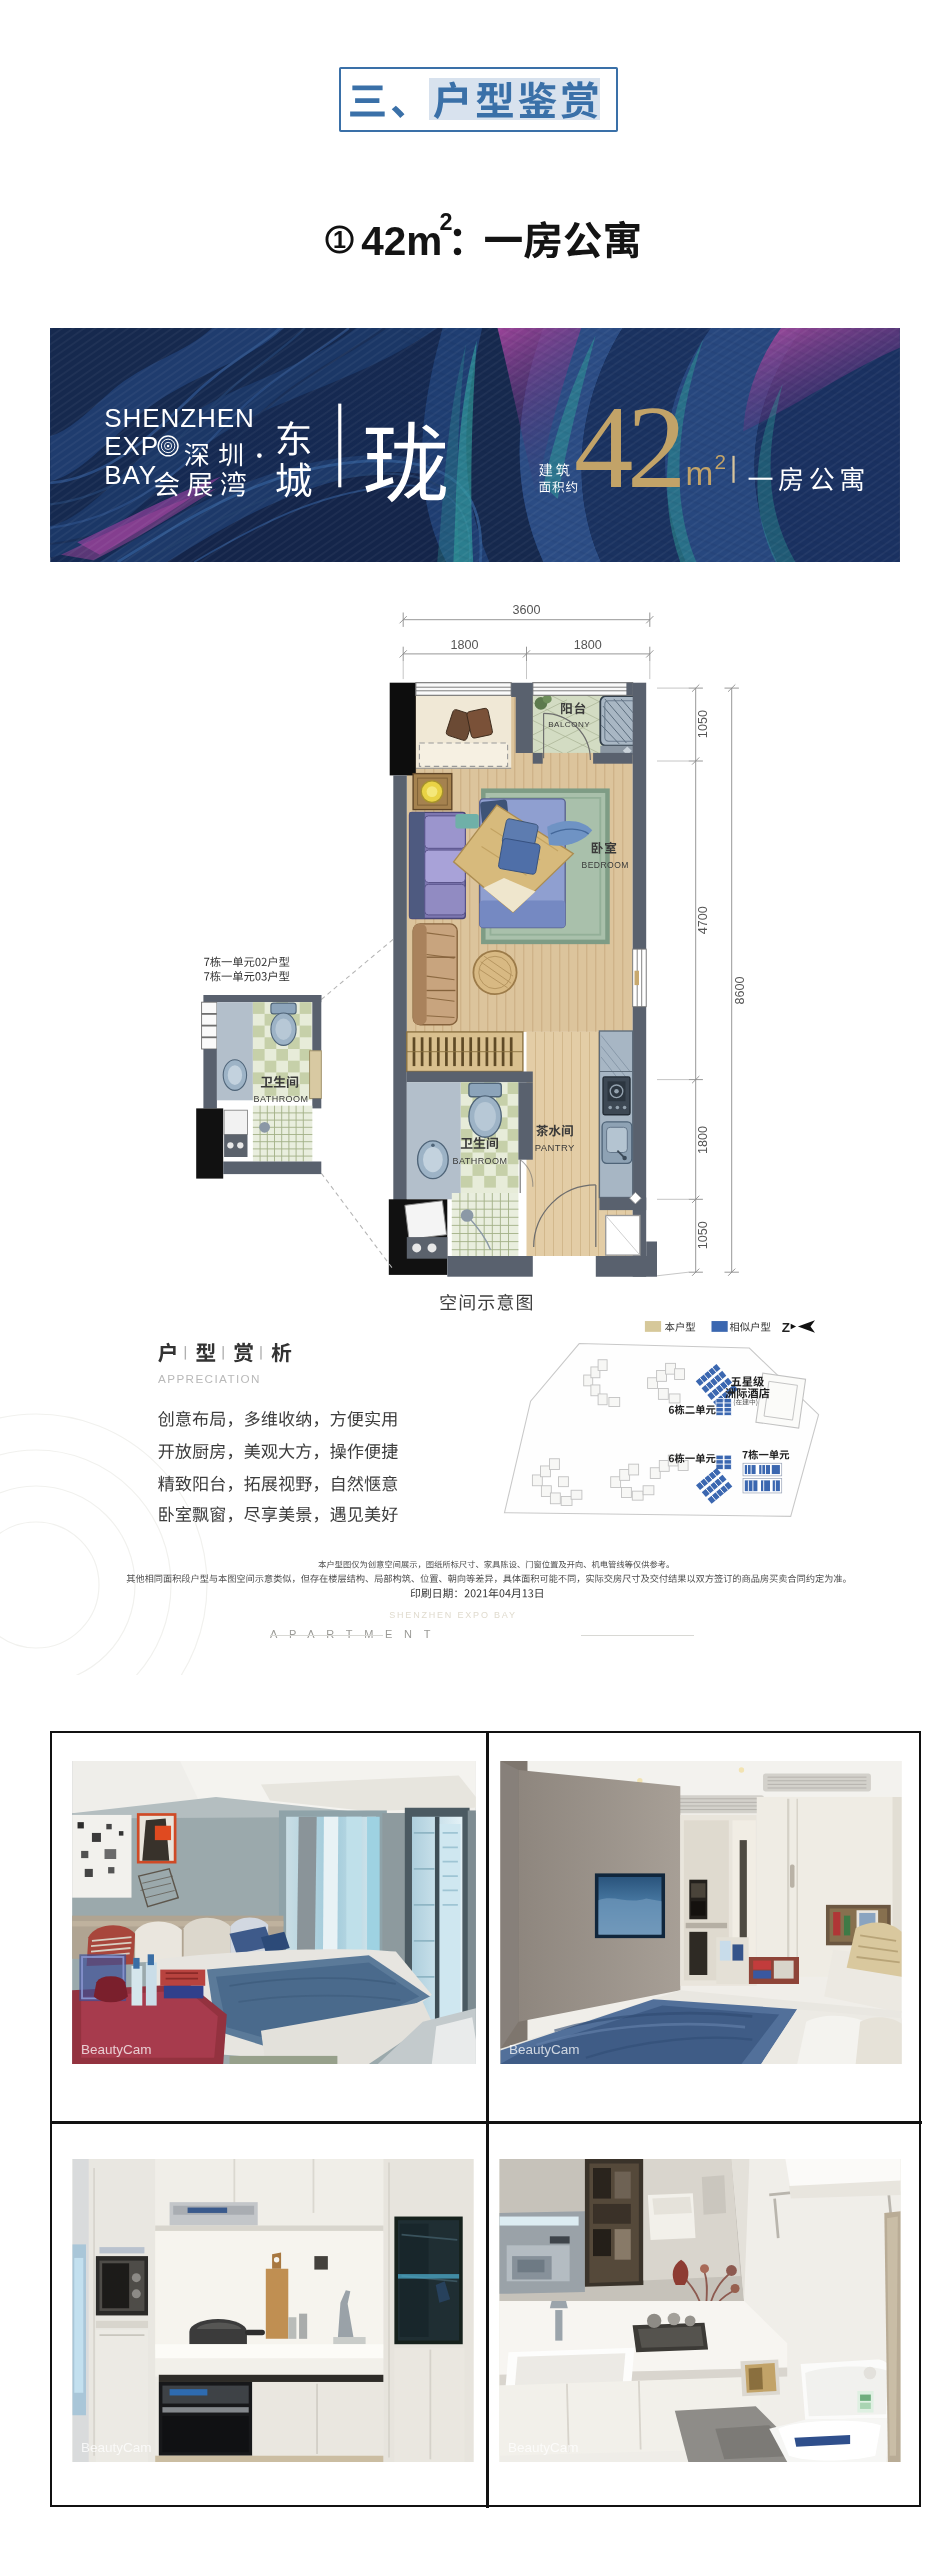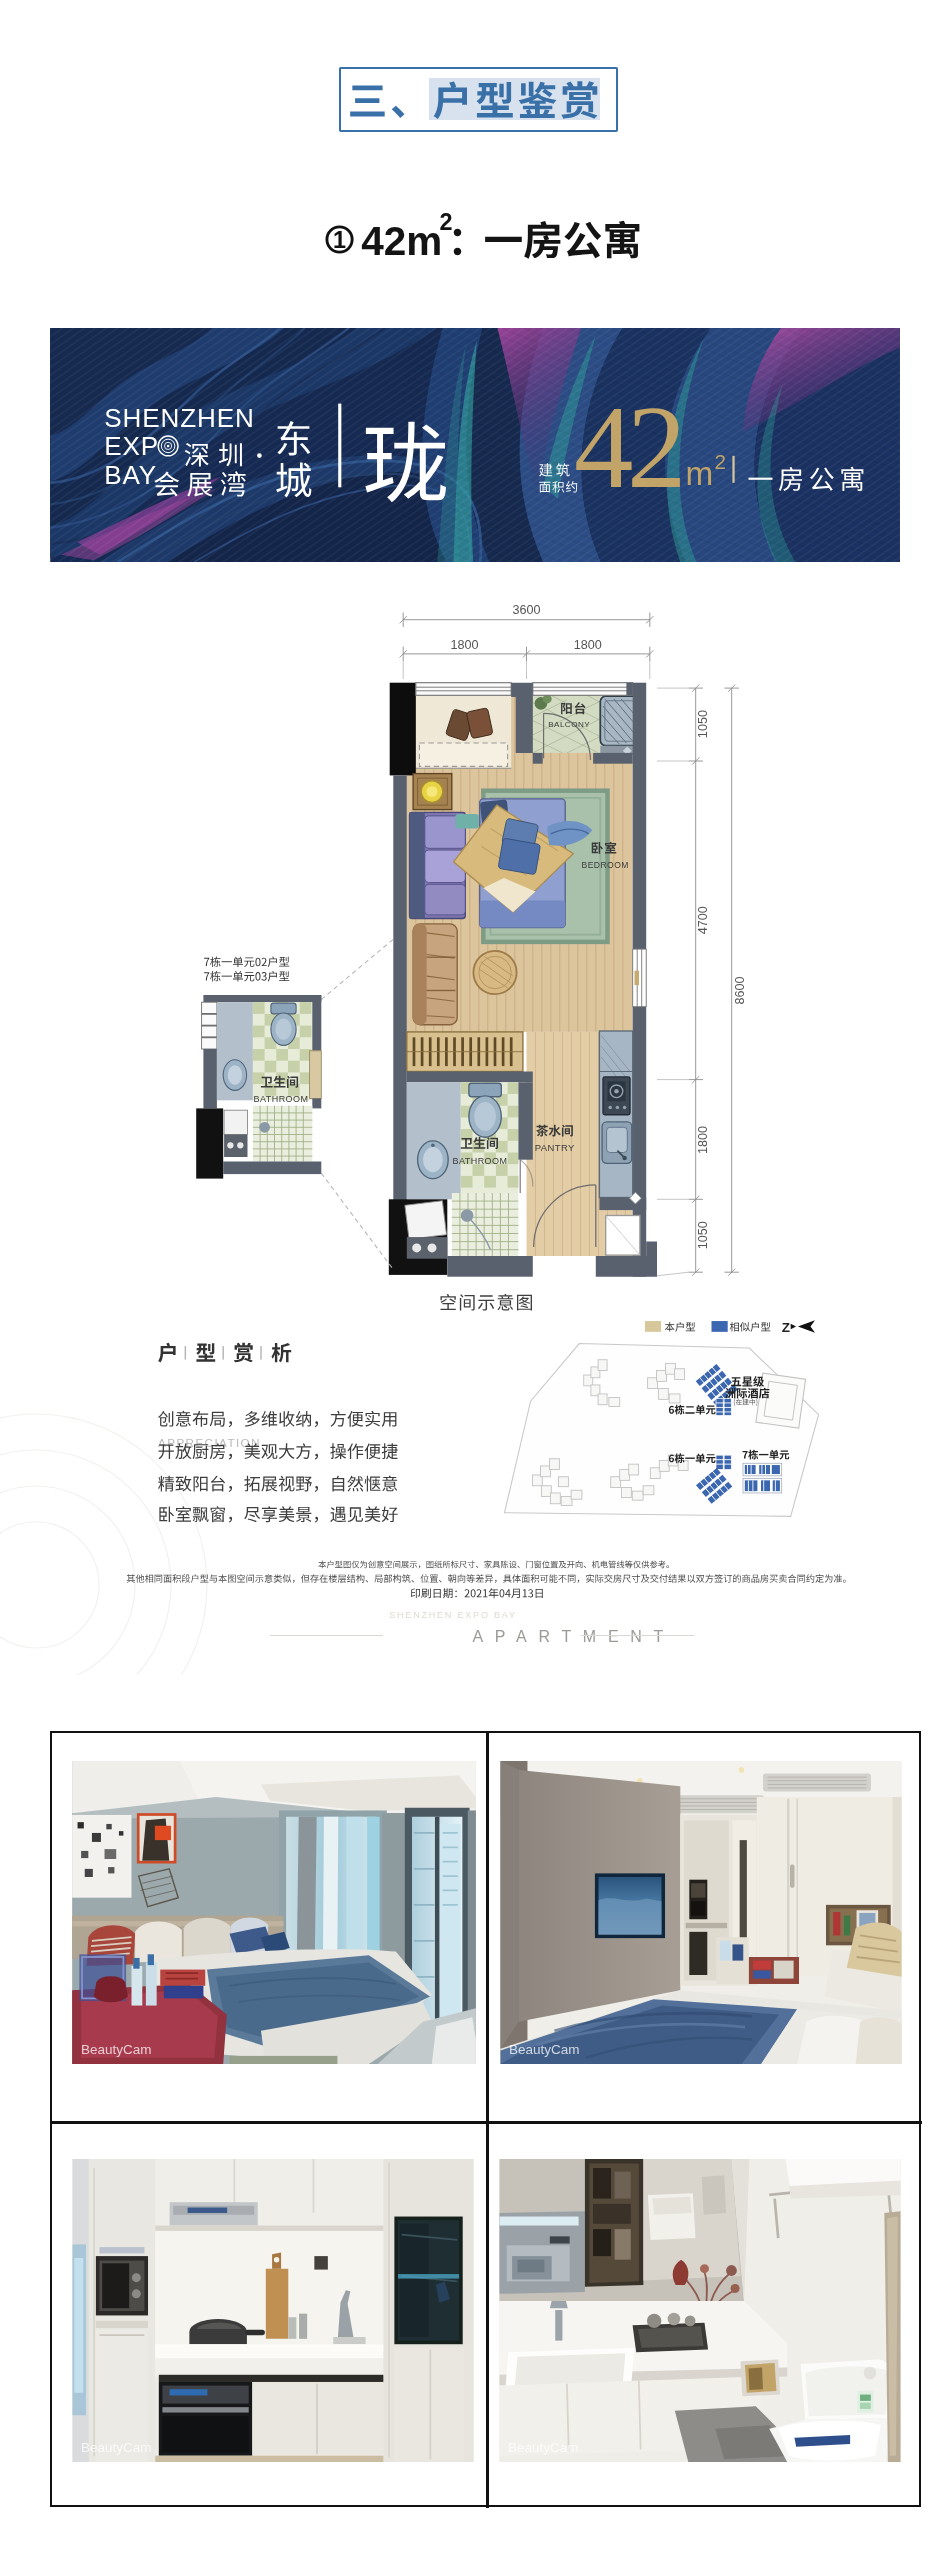--- a/index.html
+++ b/index.html
@@ -761,21 +761,21 @@
     <line x1="337" y1="1228" x2="337" y2="1290"></line>
   </g>
   <circle cx="294" cy="1252" r="6" fill="#8b98a6"></circle>
 </g>
 
 <rect x="248" y="1290" width="109" height="14" fill="#59616e"></rect>
 
 </svg>
 </div>
 
-<div class="abs" style="left:158px;top:1436px;font-size:11.7px;color:#b9b9b9;letter-spacing:1.4px;">APPRECIATION</div>
+<div class="abs" style="left:158px;top:1372px;font-size:11.7px;color:#b9b9b9;letter-spacing:1.4px;">APPRECIATION</div>
 
 <svg class="abs" style="left:0px;top:1288px;" width="234" height="387" viewBox="0 0 260 430">
   <g fill="none" stroke="#f1f1ee" stroke-width="1.3">
     <circle cx="40" cy="330" r="70"></circle>
     <circle cx="40" cy="330" r="110"></circle>
     <circle cx="40" cy="330" r="150"></circle>
     <circle cx="40" cy="330" r="190"></circle>
   </g>
 </svg>
 
@@ -907,21 +907,21 @@
     <line x1="848" y1="1644" x2="848" y2="1656"></line>
           <line x1="861" y1="1644" x2="861" y2="1656"></line>
   </g>
 </g>
 
 </svg>
 </div>
 
 <div class="abs" style="left:12px;top:1610px;width:882px;text-align:center;font-size:9px;color:#e0dbce;letter-spacing:1.8px;">SHENZHEN EXPO BAY</div>
 
-<div class="abs" style="left:256px;top:1628px;width:419px;text-align:right;font-size:16px;color:#9a9a96;letter-spacing:11.7px;">APARTMENT</div>
+<div class="abs" style="left:270px;top:1628px;width:419px;text-align:left;font-size:11px;color:#9a9a96;letter-spacing:11.7px;">APARTMENT</div>
 
 <div class="abs" style="left:270px;top:1635px;width:113px;height:0.9px;background:#d8d8d4;"></div>
 
 <div class="abs" style="left:581px;top:1635px;width:113px;height:0.9px;background:#d8d8d4;"></div>
 
 <div id="grid" class="abs" style="left:50px;top:1731px;width:867px;height:772px;border:2.7px solid #111;"></div>
 
 <div class="abs" style="left:486px;top:1731px;width:2.7px;height:777px;background:#111;"></div>
 
 <div class="abs" style="left:50px;top:2121px;width:872px;height:2.7px;background:#111;"></div>

